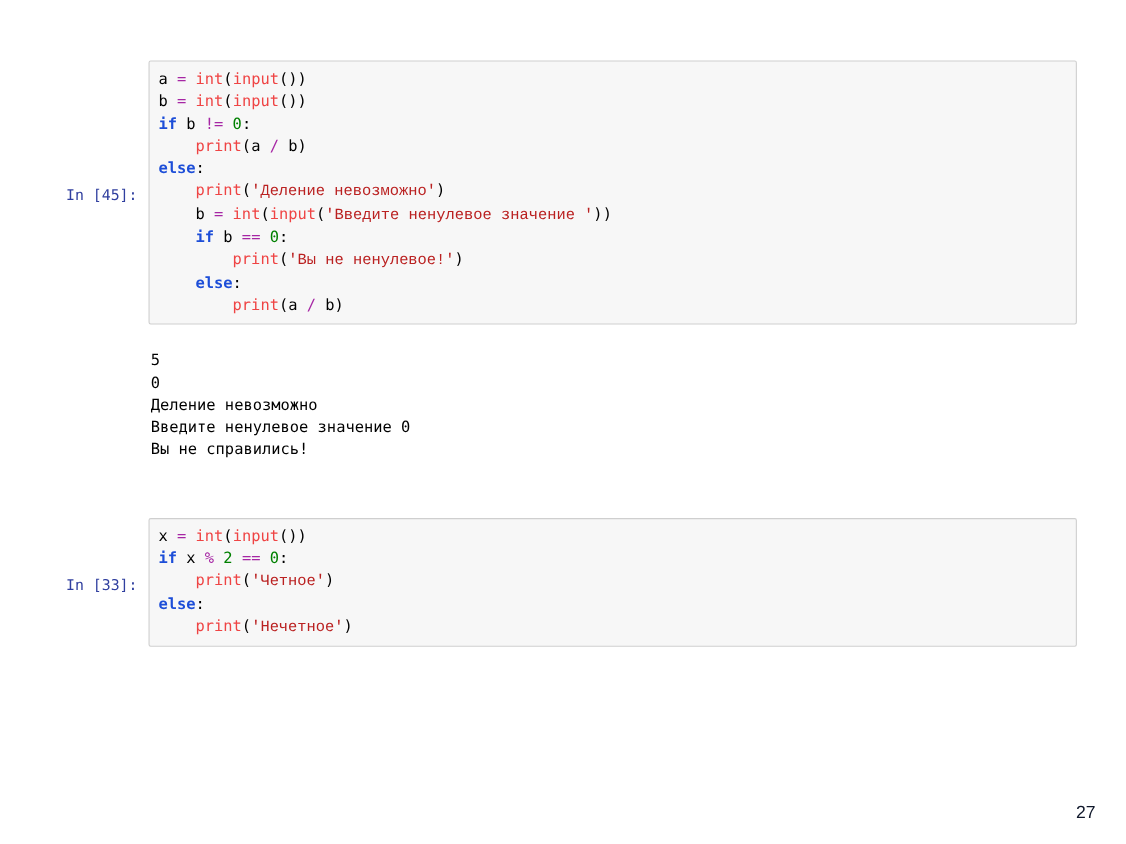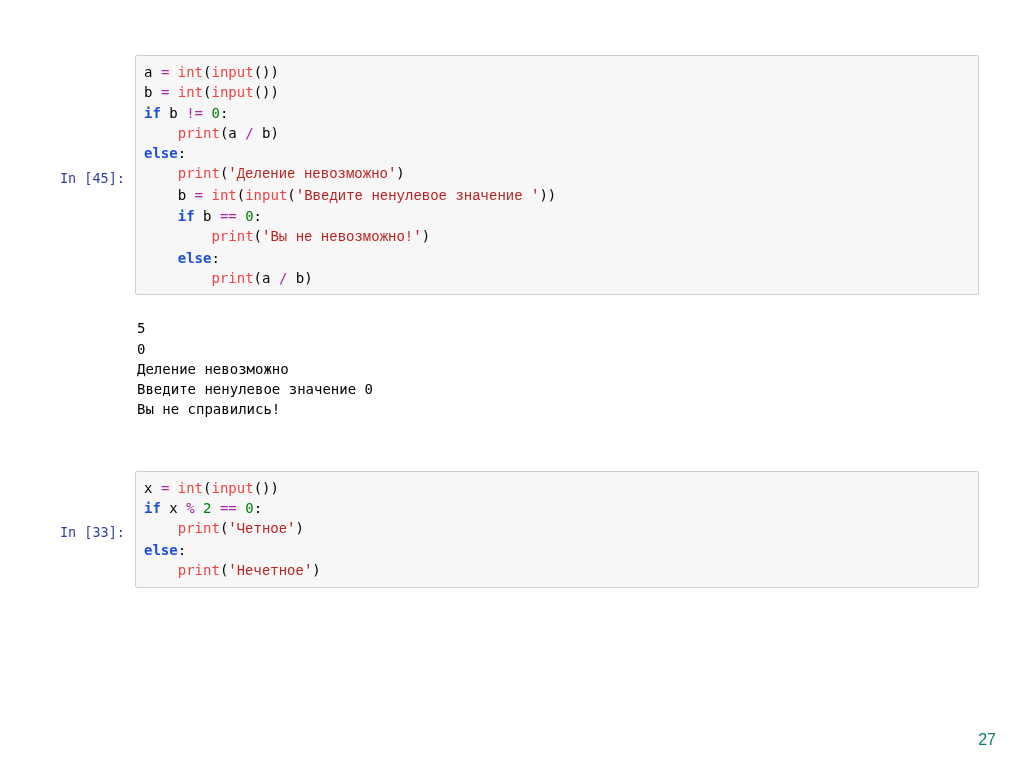--- a/index.html
+++ b/index.html
@@ -56,21 +56,21 @@
     font-size: 14px;
     line-height: 1.45;
     white-space: pre;
     color: #000;
   }
   .gap { height: 30px; }
   .page-num {
     position: absolute;
     right: 28px;
     bottom: 18px;
-    color: #0f766e;
+    color: #0f172a;
     font-family: Arial, Helvetica, sans-serif;
     font-size: 16px;
   }
 
   
   .tk-kw   { color: #1d4ed8; font-weight: 600; }   
   .tk-fn   { color: #ef4444; }                     
   .tk-op   { color: #a626a4; }                     
   .tk-punc { color: #000; }                        
   .tk-num  { color: #008000; }                     
@@ -86,21 +86,21 @@
     <div class="prompt">In [45]:</div>
     <div class="input-area">
       <pre class="code"><span class="tk-var">a</span> <span class="tk-op">=</span> <span class="tk-fn">int</span><span class="tk-punc">(</span><span class="tk-fn">input</span><span class="tk-punc">())</span>
 <span class="tk-var">b</span> <span class="tk-op">=</span> <span class="tk-fn">int</span><span class="tk-punc">(</span><span class="tk-fn">input</span><span class="tk-punc">())</span>
 <span class="tk-kw">if</span><span class="tk-var"> b </span><span class="tk-op">!=</span> <span class="tk-num">0</span><span class="tk-punc">:</span>
     <span class="tk-fn">print</span><span class="tk-punc">(a </span><span class="tk-op">/</span><span class="tk-punc"> b)</span>
 <span class="tk-kw">else</span><span class="tk-punc">:</span>
     <span class="tk-fn">print</span><span class="tk-punc">(</span><span class="tk-str">'Деление невозможно'</span><span class="tk-punc">)</span>
 <span class="tk-var">    b </span><span class="tk-op">=</span> <span class="tk-fn">int</span><span class="tk-punc">(</span><span class="tk-fn">input</span><span class="tk-punc">(</span><span class="tk-str">'Введите ненулевое значение '</span><span class="tk-punc">))</span>
     <span class="tk-kw">if</span><span class="tk-var"> b </span><span class="tk-op">==</span> <span class="tk-num">0</span><span class="tk-punc">:</span>
-        <span class="tk-fn">print</span><span class="tk-punc">(</span><span class="tk-str">'Вы не невозможно!'</span><span class="tk-punc">)</span>
+        <span class="tk-fn">print</span><span class="tk-punc">(</span><span class="tk-str">'Вы не ненулевое!'</span><span class="tk-punc">)</span>
     <span class="tk-kw">else</span><span class="tk-punc">:</span>
         <span class="tk-fn">print</span><span class="tk-punc">(a </span><span class="tk-op">/</span><span class="tk-punc"> b)</span></pre>
     </div>
   </div>
 
   <div class="cell">
     <div class="prompt"></div>
     <div class="output-area">
       <pre class="output">5
 0

